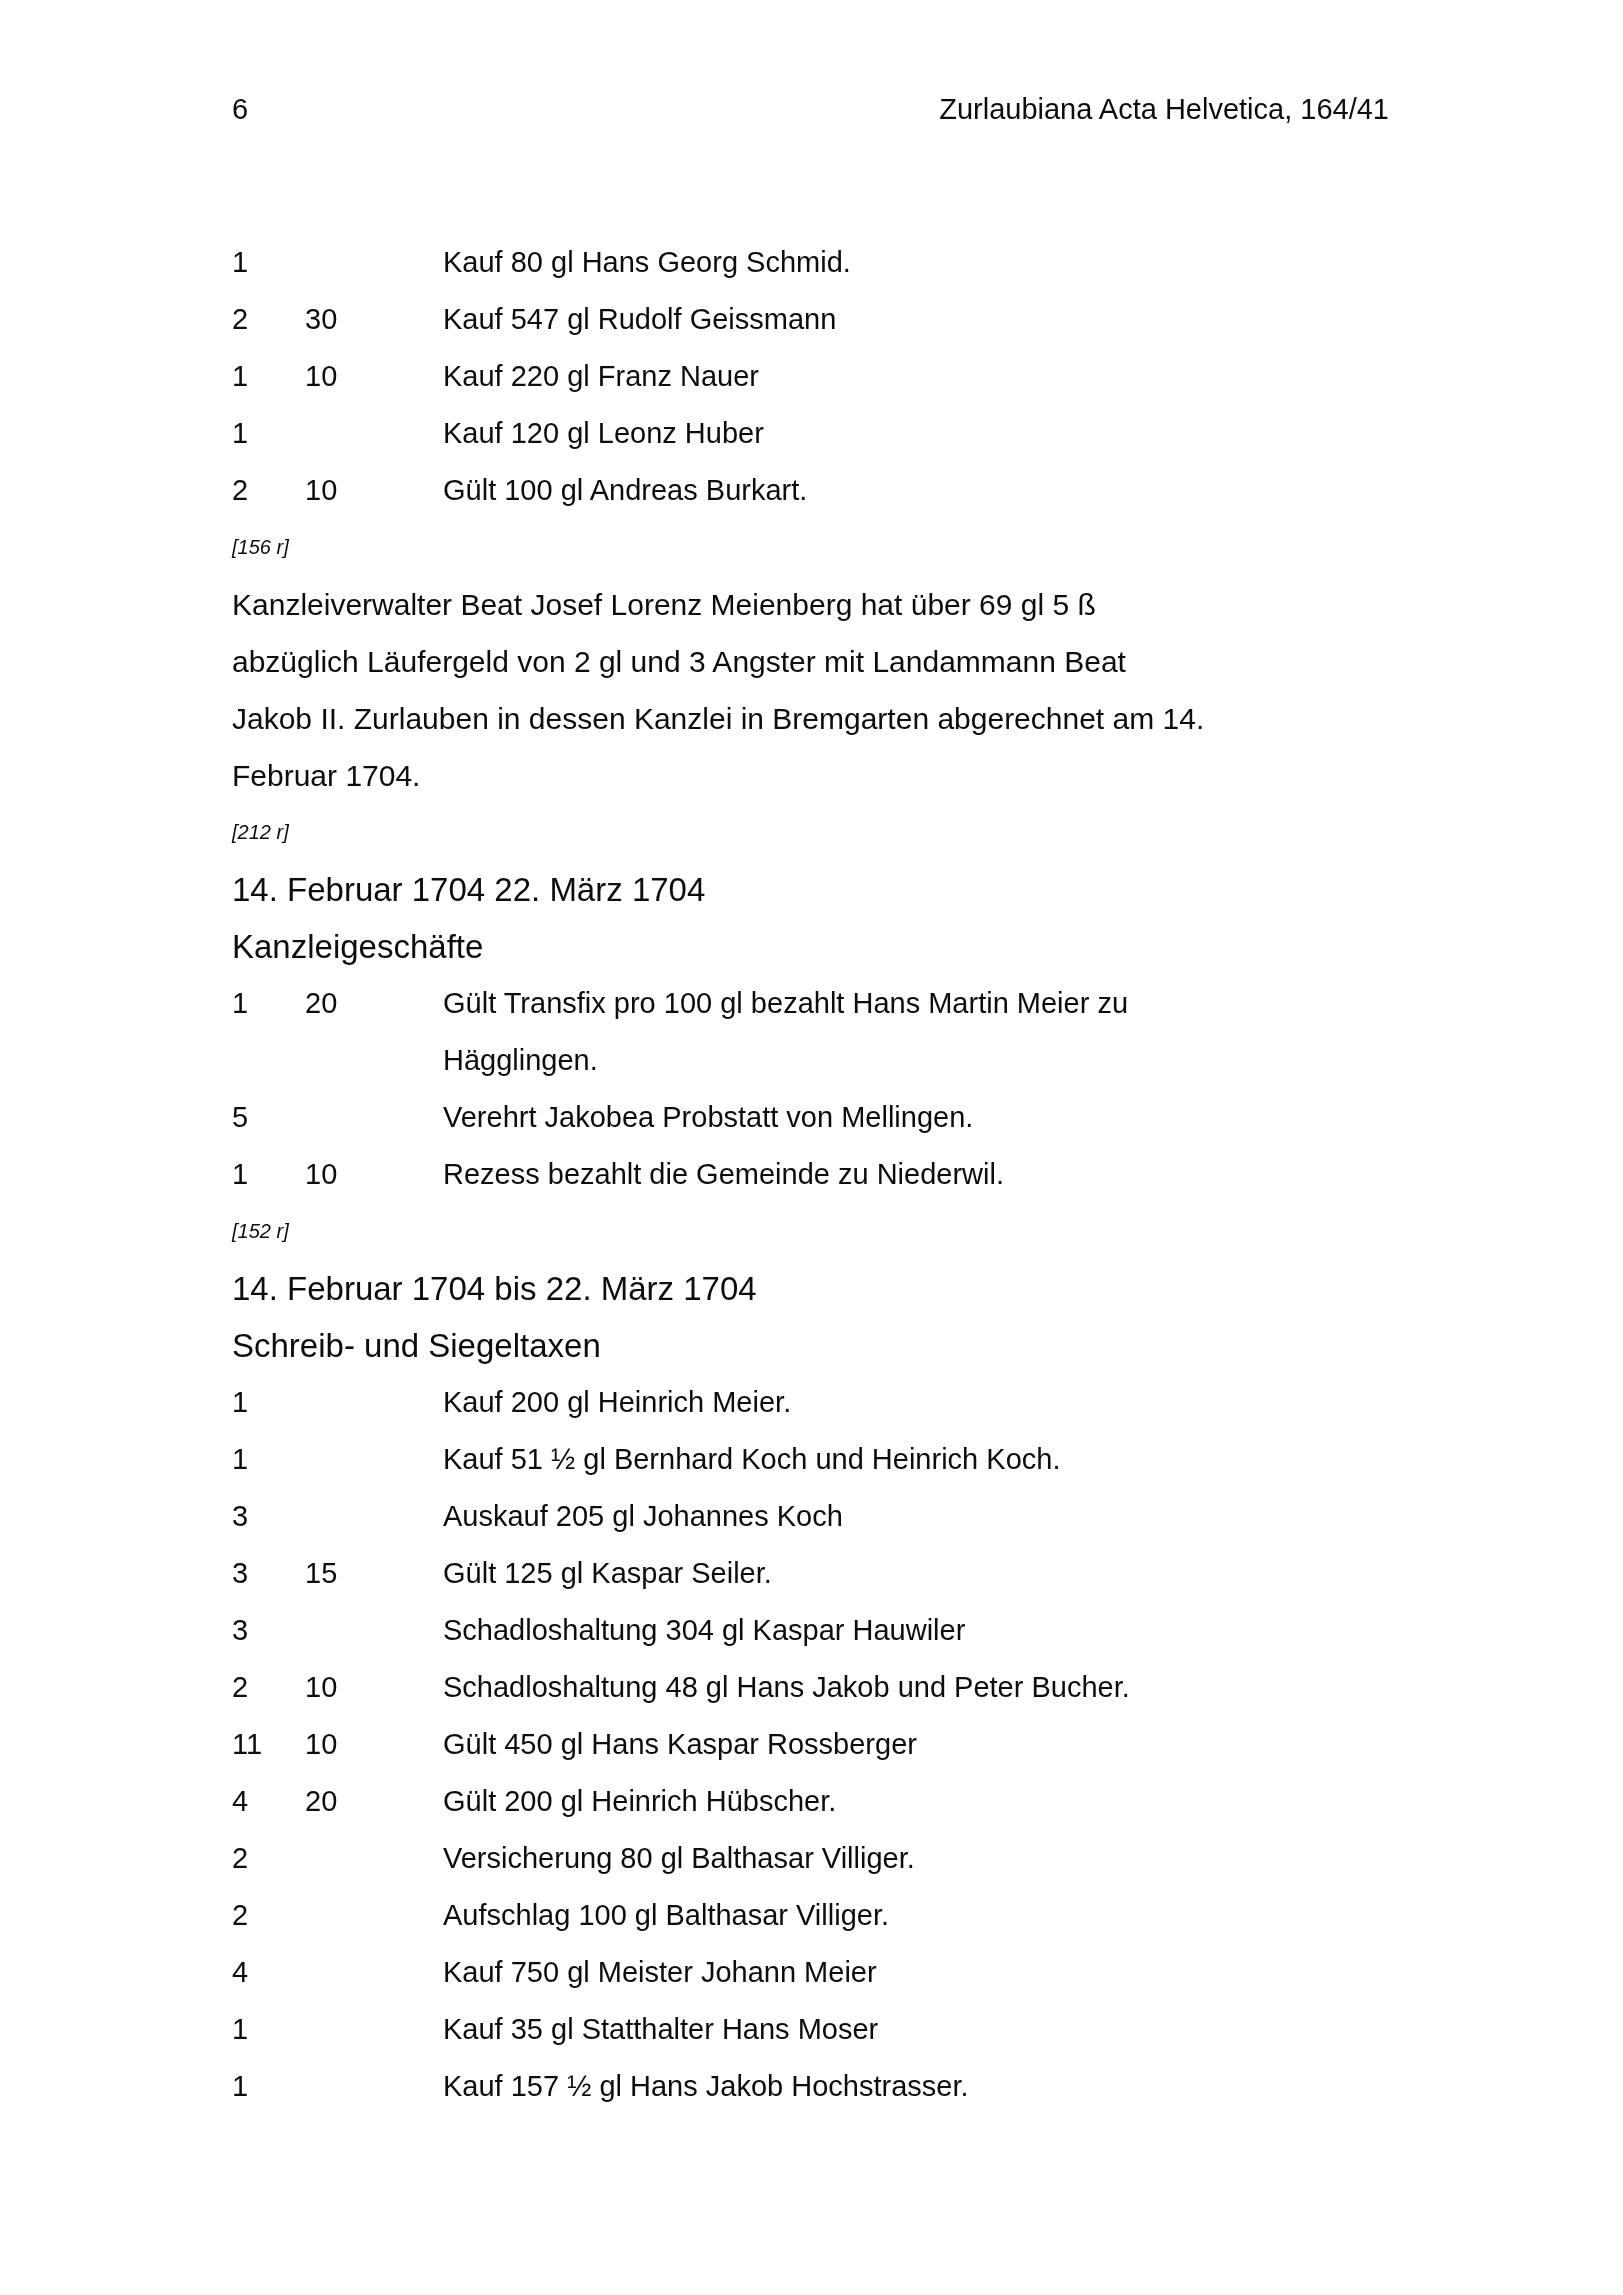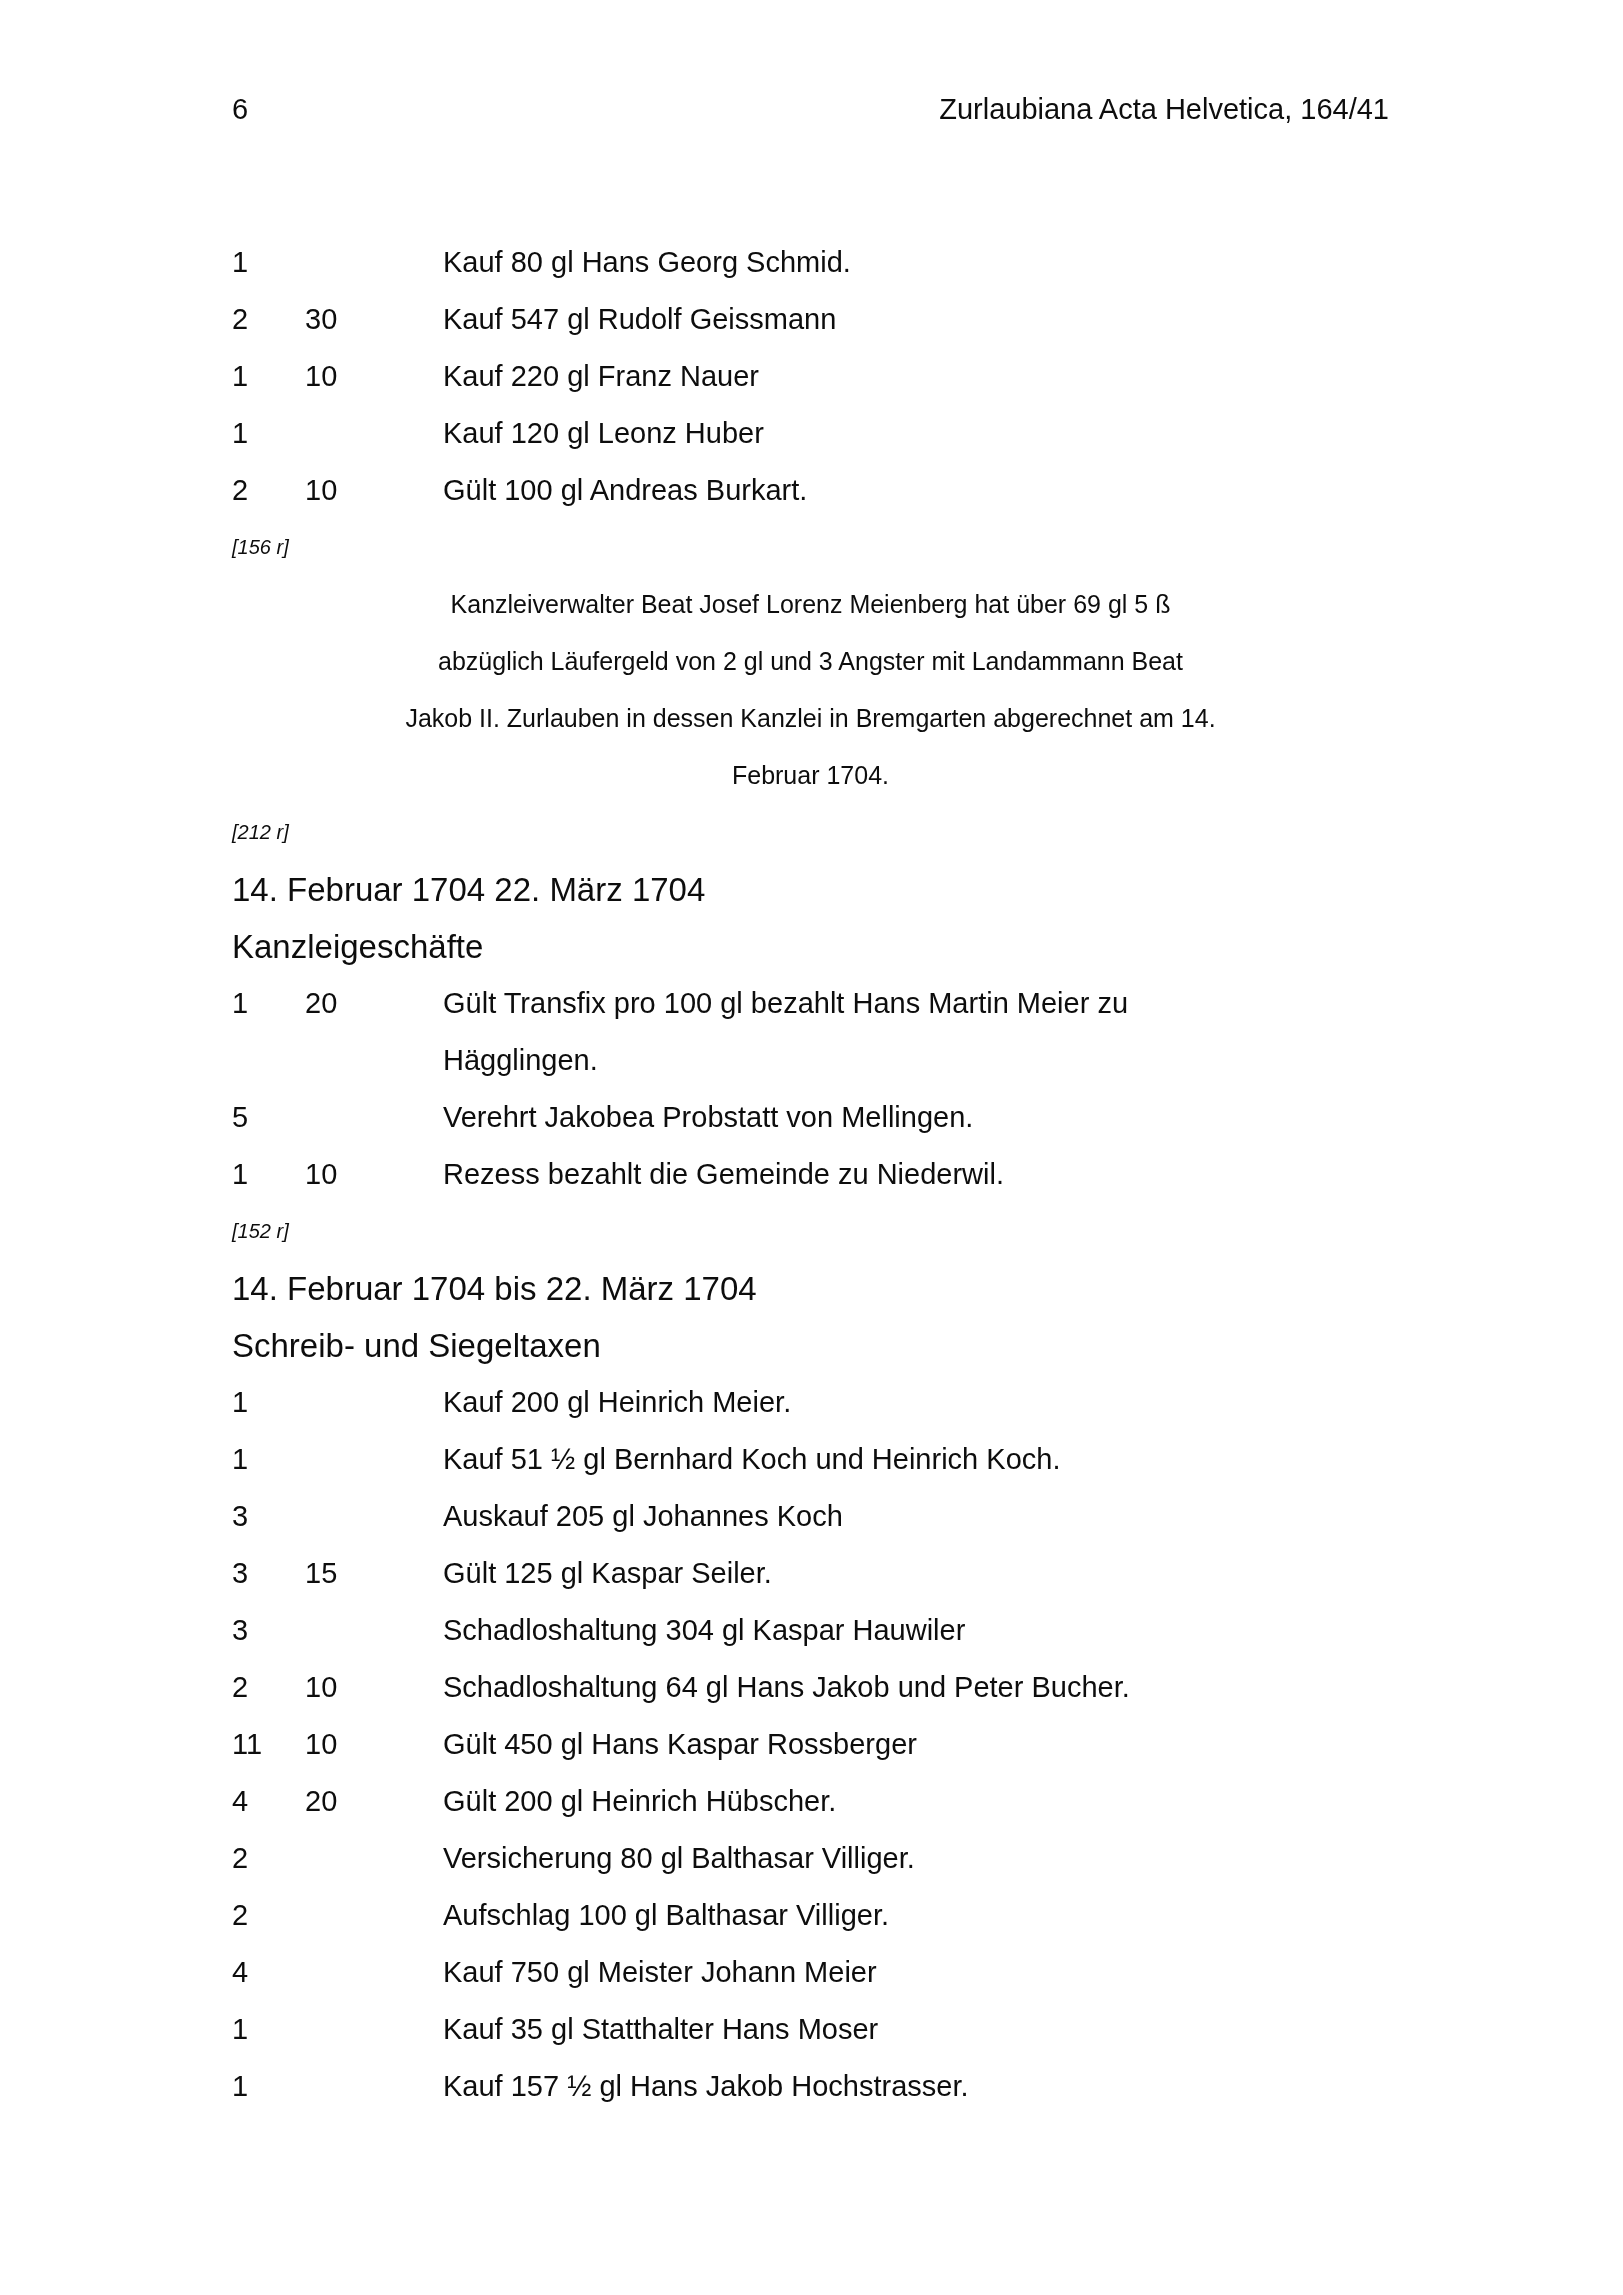--- a/index.html
+++ b/index.html
@@ -30,24 +30,23 @@
     line-height: 57px;
     white-space: nowrap;
   }
   .marker {
     font-size: 20px;
     line-height: 57px;
     font-style: italic;
   }
   .paragraph { }
   .pline {
-    font-size: 25px;
+    font-size: 30px;
     line-height: 57px;
     white-space: nowrap;
-    text-align: center;
   }
   .rows { }
   .row {
     display: grid;
     grid-template-columns: 73px 138px 1fr;
     font-size: 29px;
     line-height: 57px;
   }
   .c1, .c2 { white-space: nowrap; }
   .desc { max-width: 860px; }
@@ -204,21 +203,21 @@
           <span class="desc">
             <span class="dline">Schadloshaltung 304 gl Kaspar Hauwiler</span>
             <span class="dline"></span>
           </span>
         </div>
 
         <div class="row">
           <span class="c1">2</span>
           <span class="c2">10</span>
           <span class="desc">
-            <span class="dline">Schadloshaltung 64 gl Hans Jakob und Peter Bucher.</span>
+            <span class="dline">Schadloshaltung 48 gl Hans Jakob und Peter Bucher.</span>
             <span class="dline"></span>
           </span>
         </div>
 
         <div class="row">
           <span class="c1">11</span>
           <span class="c2">10</span>
           <span class="desc">
             <span class="dline">Gült 450 gl Hans Kaspar Rossberger</span>
             <span class="dline"></span>

